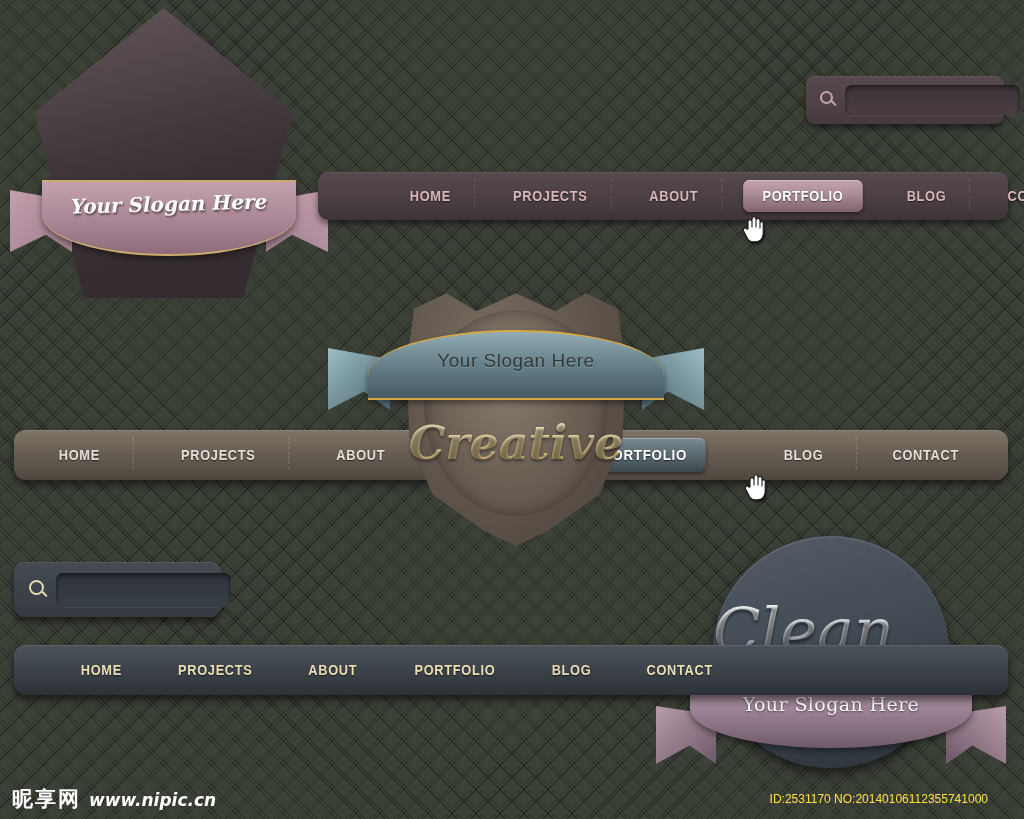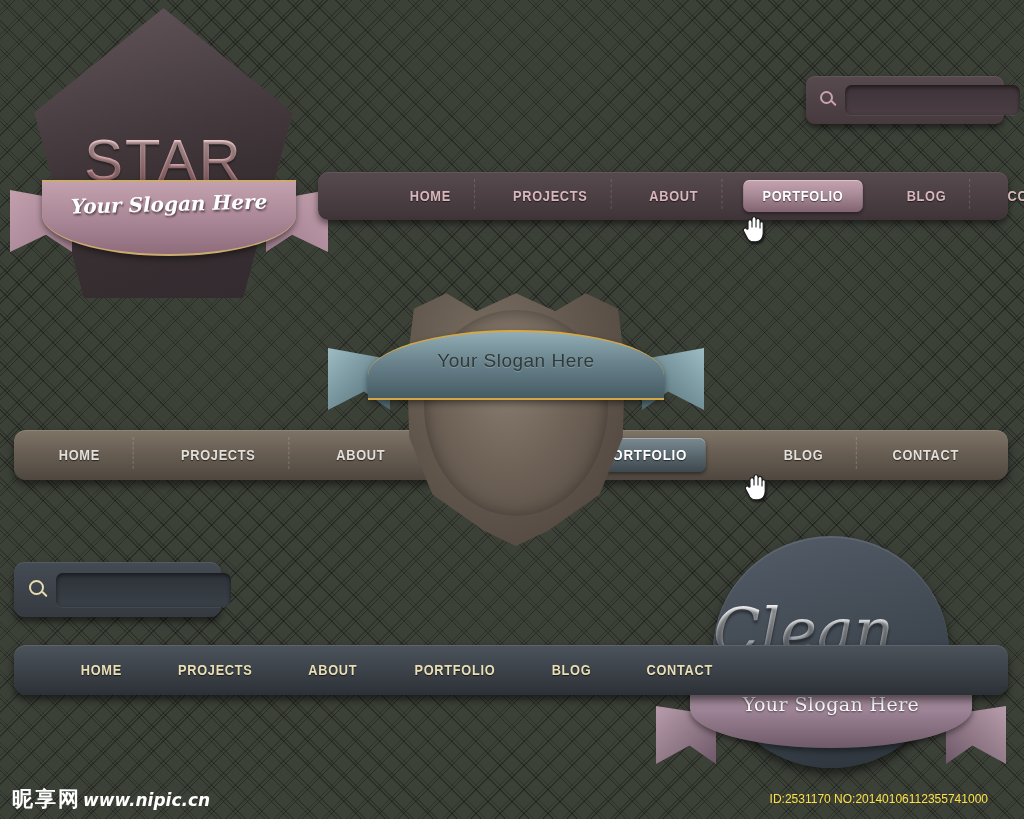--- a/index.html
+++ b/index.html
@@ -252,32 +252,31 @@
   .cursor{ width:22px; height:30px; z-index:40; }
   .cursor svg{ display:block; filter:drop-shadow(1px 2px 1px rgba(0,0,0,0.6)); }
 
   
   #footer{ left:0; bottom:0; width:1000px; height:40px;
     display:flex; align-items:center; justify-content:space-between;
     padding:0 12px; z-index:30; }
   #wm-cn{ font-family:"DejaVu Sans", sans-serif; font-weight:bold; font-size:21px;
     color:#ffffff; letter-spacing:2px; }
   #wm-url{ font-family:"DejaVu Sans", sans-serif; font-style:italic; font-weight:bold;
-    font-size:17px; color:#ffffff; margin-left:2px; }
+    font-size:17px; color:#ffffff; margin-left:8px; }
   #wm-left{ display:flex; align-items:baseline; }
   #wm-id{ font-family:"Liberation Sans", sans-serif; font-size:12px; color:#fde047; }
 </style>
 </head>
 <body>
 
 <div id="bg-texture"></div>
 
 <div class="layer" id="star-badge">
   <div class="star-shape"></div>
-  <div id="star-logo-text">STAR</div>
   <div id="star-ribbon">
     <div class="rb-tailL"></div>
     <div class="rb-tailR"></div>
     <div class="rb-band"></div>
     <div id="star-slogan">Your Slogan Here</div>
   </div>
 </div>
 
 <div class="layer" id="search-star">
   <span class="mag">
@@ -308,20 +307,21 @@
   <span class="nv nosep" style="margin-left:73px">ABOUT</span>
   <span class="nv active" style="margin-left:190px">PORTFOLIO</span>
   <span class="nv" style="margin-left:70px">BLOG</span>
   <span class="nv nosep" style="margin-left:62px">CONTACT</span>
 </div>
 
 <div class="layer" id="shield-badge">
   <div class="shield-shape">
     <div class="shield-inner"></div>
   </div>
+  <div id="creative-logo-text">Creative</div>
   <div id="shield-ribbon">
     <div class="rb2-tailL"></div>
     <div class="rb2-tailR"></div>
     <div class="rb2-band"></div>
     <div id="creative-slogan">Your Slogan Here</div>
   </div>
 </div>
 
 <div class="layer cursor" style="left:744px; top:472px;">
   <svg viewBox="0 0 22 30" width="22" height="30">

